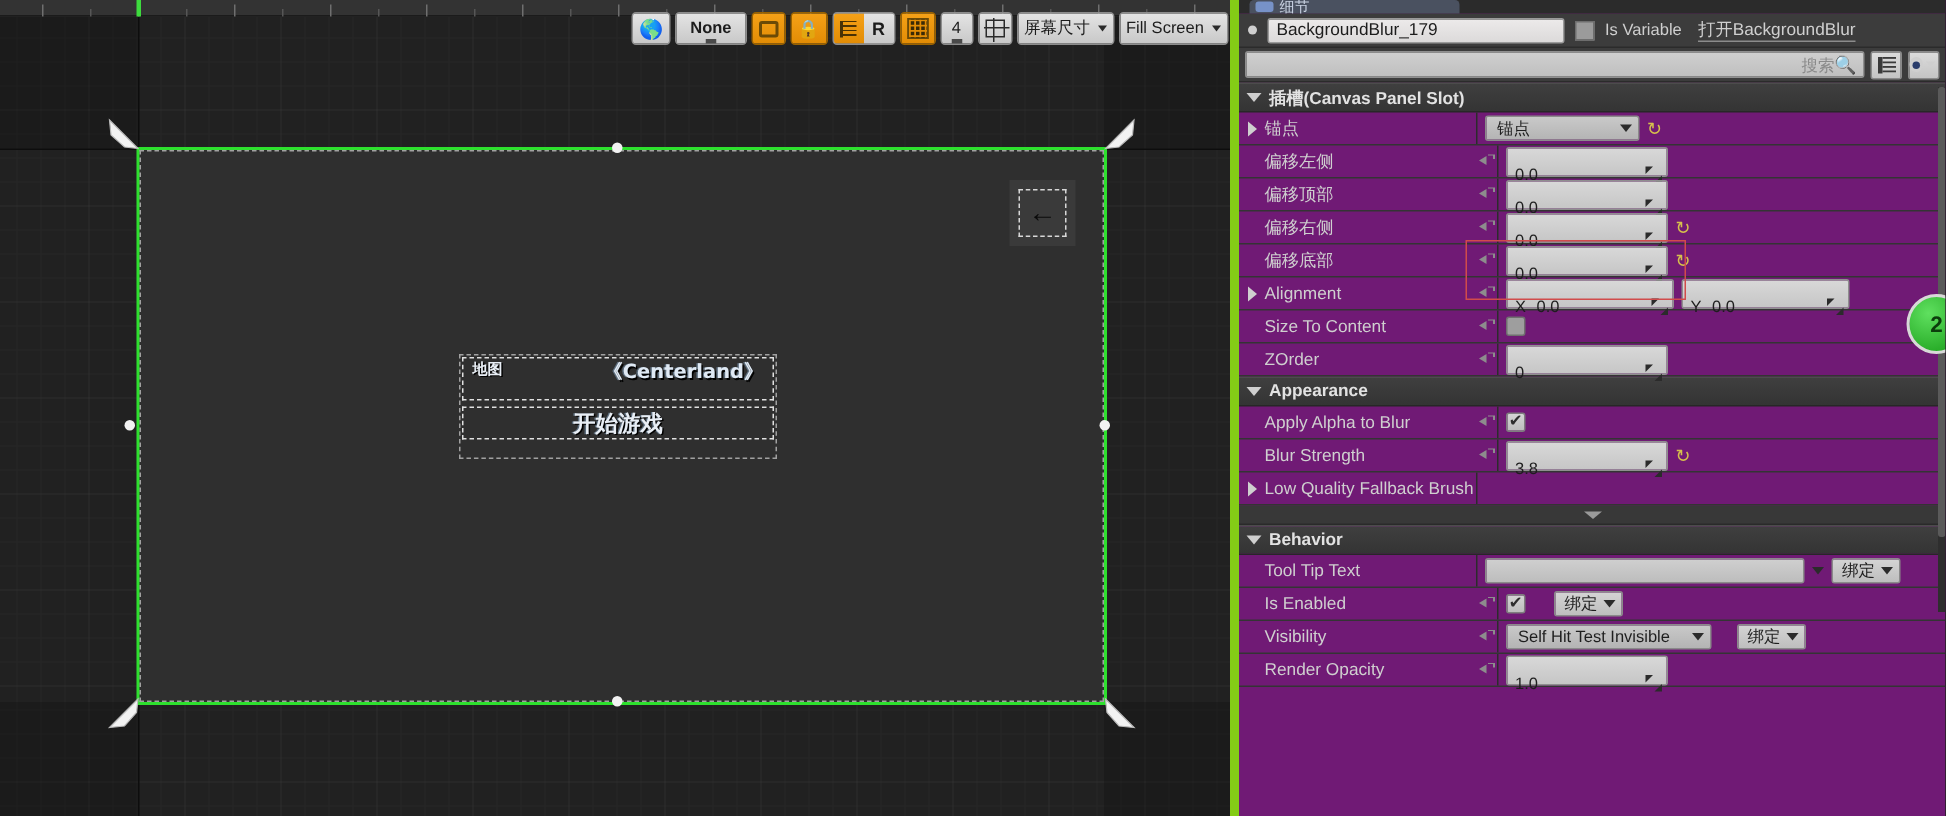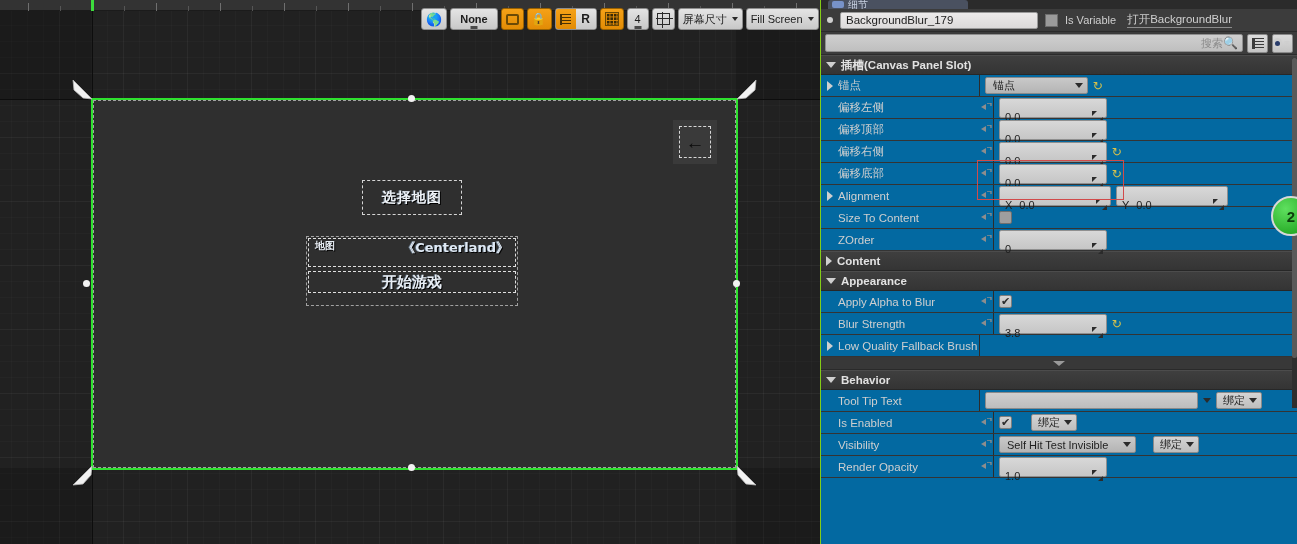--- a/index.html
+++ b/index.html
@@ -196,22 +196,22 @@
   .w-back-inner {
     width: 32px; height: 32px; border: 1px dashed rgba(255,255,255,0.8);
     display: flex; align-items: center; justify-content: center;
     color: #0a0a0a; font-size: 19px; line-height: 1;
   }
 
   
   .details {
     position: relative;
     width: 477px; height: 544px;
-    background: #0369a1;
-    border-left: 1px solid #84cc16;
+    background: #701a75;
+    border-left: 6px solid #84cc16;
     font-size: 11px;
     color: #d6d6d6;
     overflow: hidden;
   }
   .tab-strip {
     height: 9px; background: #2b2b2b; position: relative;
   }
   .tab-chip {
     position: absolute; left: 7px; top: 0; width: 140px; height: 9px;
     background: #4a5160; border-top-left-radius: 3px; border-top-right-radius: 3px;
@@ -470,23 +470,20 @@
       <svg width="22" height="22" viewBox="0 0 22 22">
           <path d="M20 20 L1 1 L2 10 L10 19 Z" fill="#f2f2f2" stroke="#b9b9b9" stroke-width="0.8"></path>
         </svg>
     </div>
 
     <div class="handle" style="left:408px; top:95px;"></div>
     <div class="handle" style="left:408px; top:464px;"></div>
     <div class="handle" style="left:83px; top:280px;"></div>
     <div class="handle" style="left:733px; top:280px;"></div>
 
-    <div class="w-title">
-      <span>选择地图</span>
-    </div>
 
     <div class="w-panel"></div>
     <div class="w-row">
       <span class="k">地图</span>
       <span class="v">《Centerland》</span>
     </div>
     <div class="w-row2">
       <span>开始游戏</span>
     </div>
 
@@ -719,24 +716,20 @@
           </svg>
       </span>
       <div class="prop-value">
         <div class="numfield">
           <span>0</span>
           <span class="spin"></span>
         </div>
       </div>
     </div>
 
-    <div class="cat-header">
-      <span class="tri right"></span>
-      <span>Content</span>
-    </div>
 
     <div class="cat-header">
       <span class="tri down"></span>
       <span>Appearance</span>
     </div>
 
     <div class="prop-row">
       <div class="prop-label">
         <span>Apply Alpha to Blur</span>
       </div>

